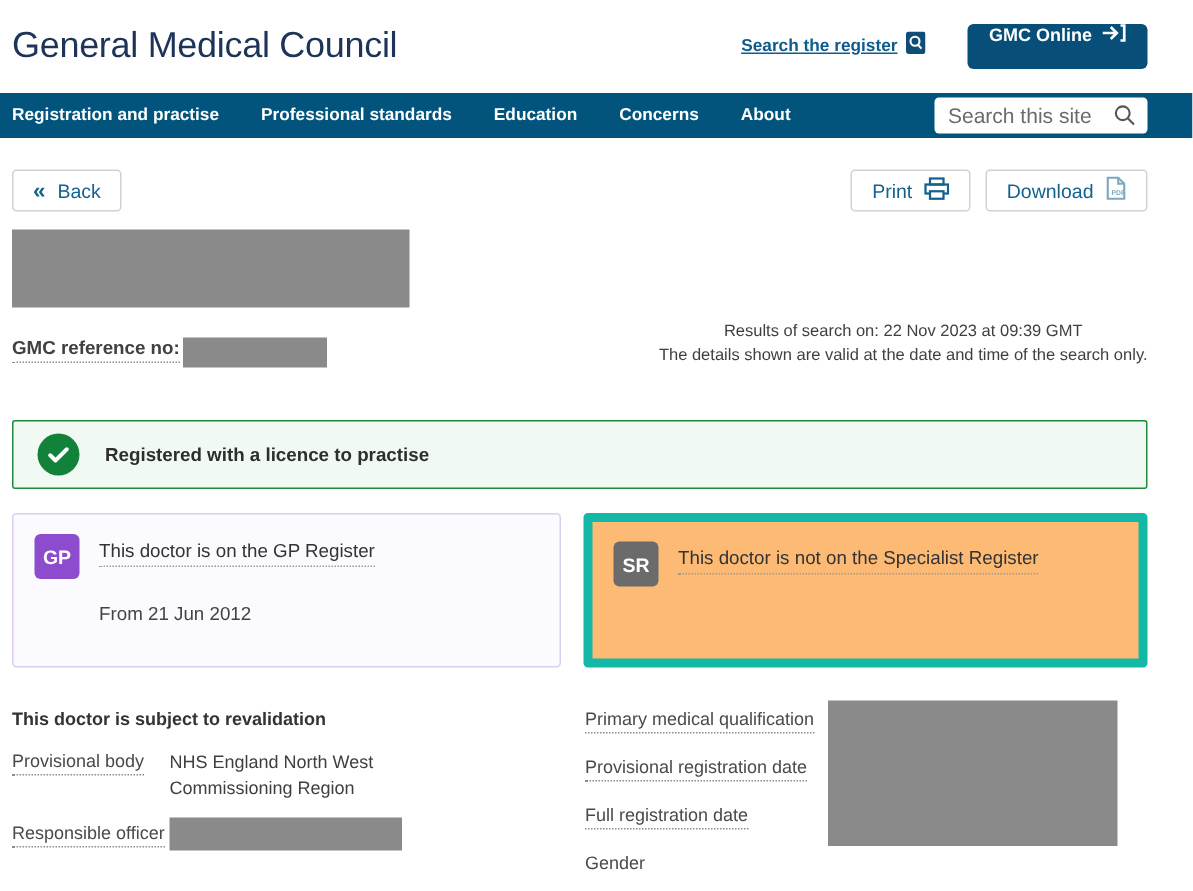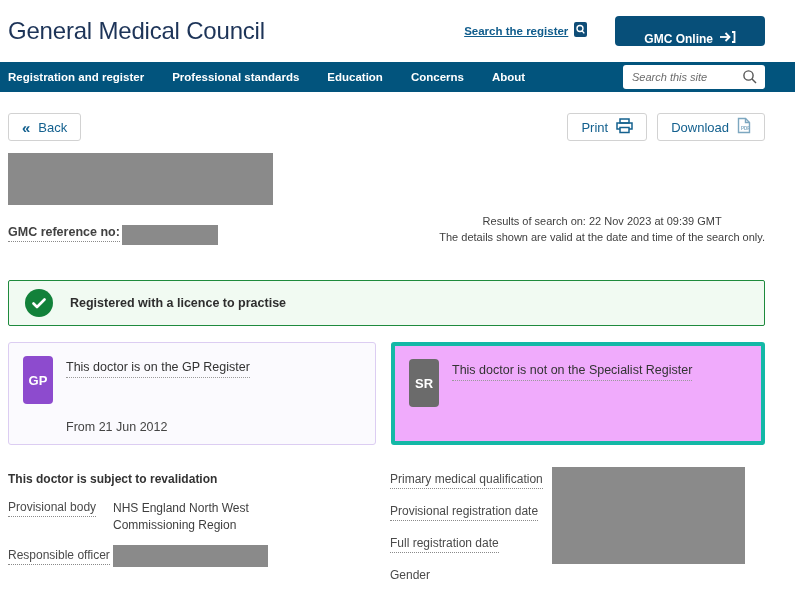--- a/index.html
+++ b/index.html
@@ -8,33 +8,33 @@
 
   
   .site-header { height:62px; display:flex; align-items:center;
     justify-content:space-between; padding:0 30px 0 8px; background:#fff; }
   .logo { font-size:24px; font-weight:500; color:#1d3458; letter-spacing:-0.2px; }
   .header-right { display:flex; align-items:center; gap:28px; }
   .register-link { display:flex; align-items:center; gap:6px; cursor:pointer; }
   .register-link .lbl { font-size:11.5px; font-weight:bold; color:#0f5c8c;
     text-decoration:underline; }
   .gmc-online-btn { background:#074f79; color:#fff; border:none; border-radius:4px;
-    height:30px; padding:0 29px; font-size:12px; font-weight:bold;
-    display:flex; align-items:flex-end; gap:7px; cursor:pointer;
+    height:30px; padding:0 14px; font-size:12px; font-weight:bold;
+    display:flex; align-items:flex-start; gap:7px; cursor:pointer;
     font-family:"Liberation Sans", sans-serif; }
 
   
   .main-nav { height:30px; background:#02547d; display:flex; align-items:center;
     justify-content:space-between; padding:0 30px 0 8px; }
   .nav-items { display:flex; gap:28px; }
   .nav-item { color:#fff; font-size:11.5px; font-weight:bold; cursor:pointer; }
   .nav-search { position:relative; }
   .nav-search input { width:142px; height:24px; border:none; border-radius:3px;
-    padding:0 26px 0 9px; font-size:11px; color:#444; outline:none;
-    font-family:"Liberation Sans", sans-serif;font-style:italic; }
+    padding:0 26px 0 9px; font-size:14px; color:#444; outline:none;
+    font-family:"Liberation Sans", sans-serif; }
   .nav-search input::placeholder { color:#6b6b6b; }
   .nav-search .mag { position:absolute; right:7px; top:4px; }
 
   
   .content { padding:0 30px 0 8px; }
   .toolbar { margin-top:21px; display:flex; justify-content:space-between; }
   .btn { background:#fff; border:1px solid #d2d2d2; border-radius:3px; height:28px;
     padding:0 13px; font-size:13px; color:#14618f; display:flex; align-items:center;
     gap:8px; cursor:pointer; font-family:"Liberation Sans", sans-serif; }
   .toolbar-right { display:flex; gap:10px; }
@@ -54,23 +54,23 @@
   .status-banner { margin-top:35px; height:46px; border:1px solid #1e8a3d;
     border-radius:2px; background:#f1faf2; display:flex; align-items:center;
     padding:0 16px; gap:17px; }
   .check-circle { width:28px; height:28px; border-radius:50%; background:#12813a;
     display:flex; align-items:center; justify-content:center; flex:none; }
   .status-text { font-size:12.5px; font-weight:bold; color:#2e2e2e; }
 
   .cards { display:flex; gap:15px; margin-top:16px; }
   .card { flex:1; height:103px; border-radius:3px; padding:13px 14px; }
   .card-gp { background:#fbfafe; border:1px solid #dccdf2; }
-  .card-sr { background:#f0abfc; border:4px solid #14b8a6; }
+  .card-sr { background:#fdba74; border:6px solid #14b8a6; }
   .card-head { display:flex; align-items:flex-start; gap:13px; }
-  .badge { width:30px; height:48px; border-radius:4px; color:#fff; font-weight:bold;
+  .badge { width:30px; height:30px; border-radius:4px; color:#fff; font-weight:bold;
     font-size:13px; display:flex; align-items:center; justify-content:center; flex:none; }
   .badge-gp { background:#8d4bce; }
   .badge-sr { background:#6b6b6b; }
   .card-title { font-size:12.5px; font-weight:normal; color:#333;
     border-bottom:1px dotted #9a9a9a; padding-bottom:3px; margin-top:4px;
     display:inline-block; cursor:pointer; }
   .card-sub { font-size:12.5px; color:#444; margin:16px 0 0 43px; }
 
   .details { display:flex; margin-top:27px; }
   .col-left { width:382px; }
@@ -112,21 +112,21 @@
           <polyline points="5.5,2 9.5,6 5.5,10" fill="none" stroke="#fff" stroke-width="1.8"></polyline>
           <path d="M12 1 h2.5 v10 h-2.5" fill="none" stroke="#fff" stroke-width="1.8"></path>
         </svg>
       </span>
     </button>
   </div>
 </header>
 
 <nav class="main-nav">
   <div class="nav-items">
-    <span class="nav-item">Registration and register</span>
+    <span class="nav-item">Registration and practise</span>
     <span class="nav-item">Professional standards</span>
     <span class="nav-item">Education</span>
     <span class="nav-item">Concerns</span>
     <span class="nav-item">About</span>
   </div>
   <div class="nav-search">
     <input type="text" placeholder="Search this site" style="">
     <span class="mag">
       <svg width="16" height="16" viewBox="0 0 16 16">
         <circle cx="6.5" cy="6.5" r="4.6" fill="none" stroke="#555" stroke-width="1.4"></circle>

